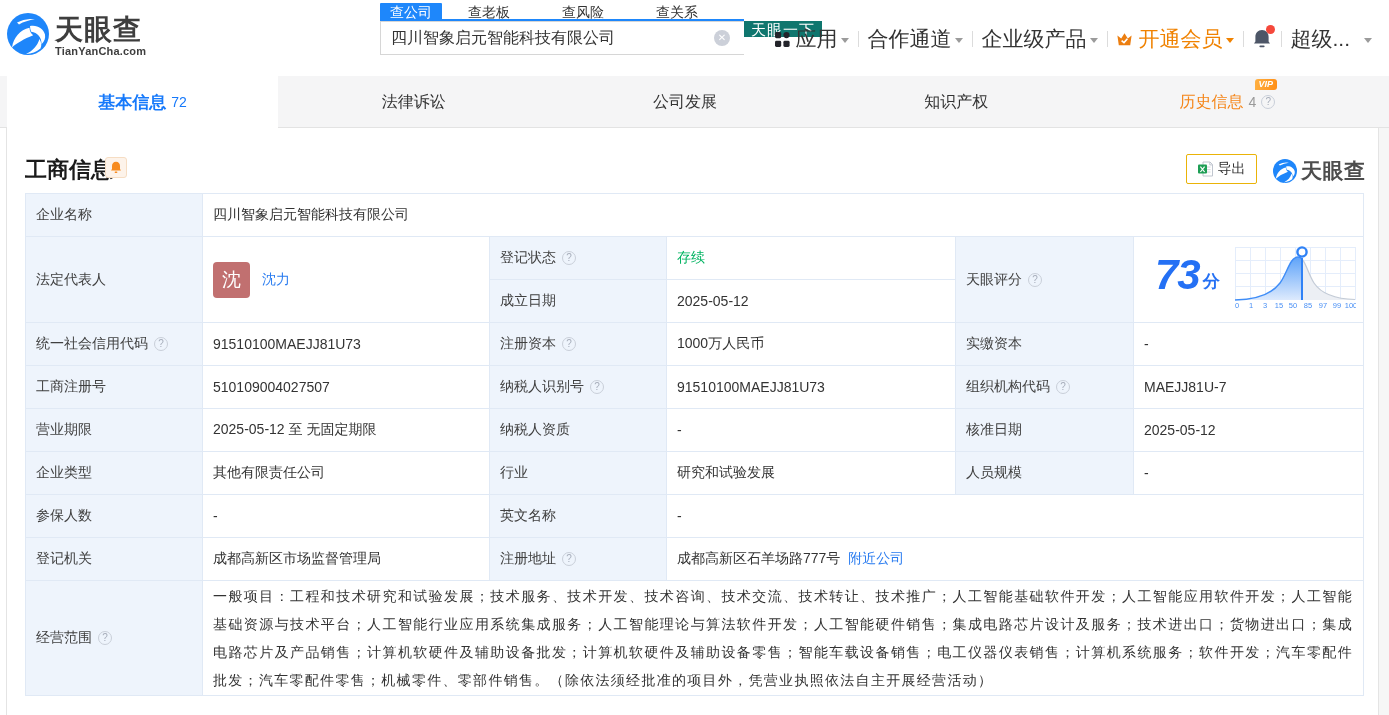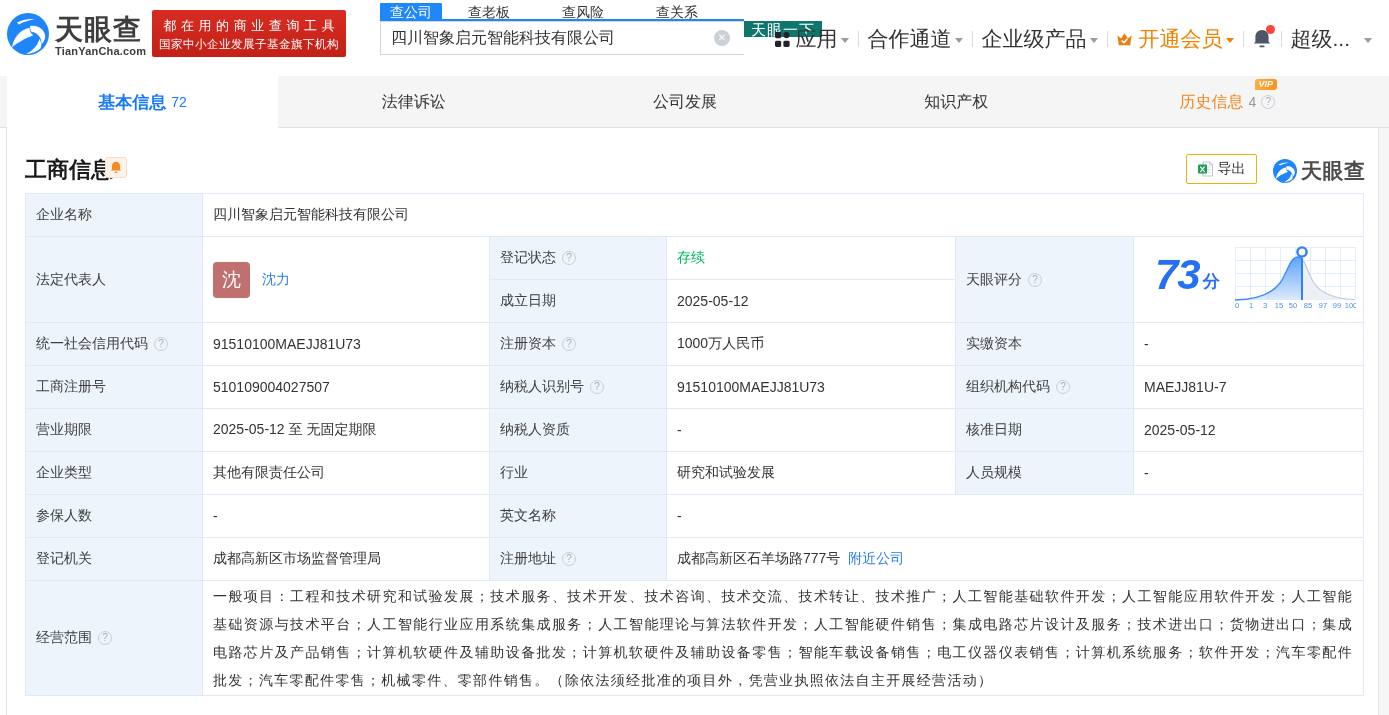--- a/index.html
+++ b/index.html
@@ -92,24 +92,20 @@
       <path d="M23,13 C30,11.5 36.5,15.5 38,21.5 C38.6,25.2 37.5,28.6 34.5,31.2 C34.8,24.6 30.4,19.6 24.2,18.8 C23.4,16.8 23,15 23,13 Z" fill="#fff"></path>
       <path d="M5,34.5 C6.5,24.5 13,17 22.5,14.8 C22.6,17.8 23.8,20.4 26.2,22.3 C17,26 9.6,30.2 5,34.5 Z" fill="#fff"></path>
       <path d="M19,41 C25.5,38 30.3,33 32.5,26 Q35.5,31 33.5,35.5 Q27.5,40.5 19,41 Z" fill="#fff"></path>
     </svg>
     <div class="logo-text">
       <div class="logo-cn">天眼查</div>
       <div class="logo-en">TianYanCha.com</div>
     </div>
   </div>
 
-  <div class="red-banner">
-    <div class="l1">都在用的商业查询工具</div>
-    <div class="l2">国家中小企业发展子基金旗下机构</div>
-  </div>
 
   <div class="search-wrap">
     <div class="search-tabs">
       <div class="search-tab active">查公司</div>
       <div class="search-tab">查老板</div>
       <div class="search-tab">查风险</div>
       <div class="search-tab">查关系</div>
     </div>
     <div class="search-tabs-underline"></div>
     <div class="search-row">

